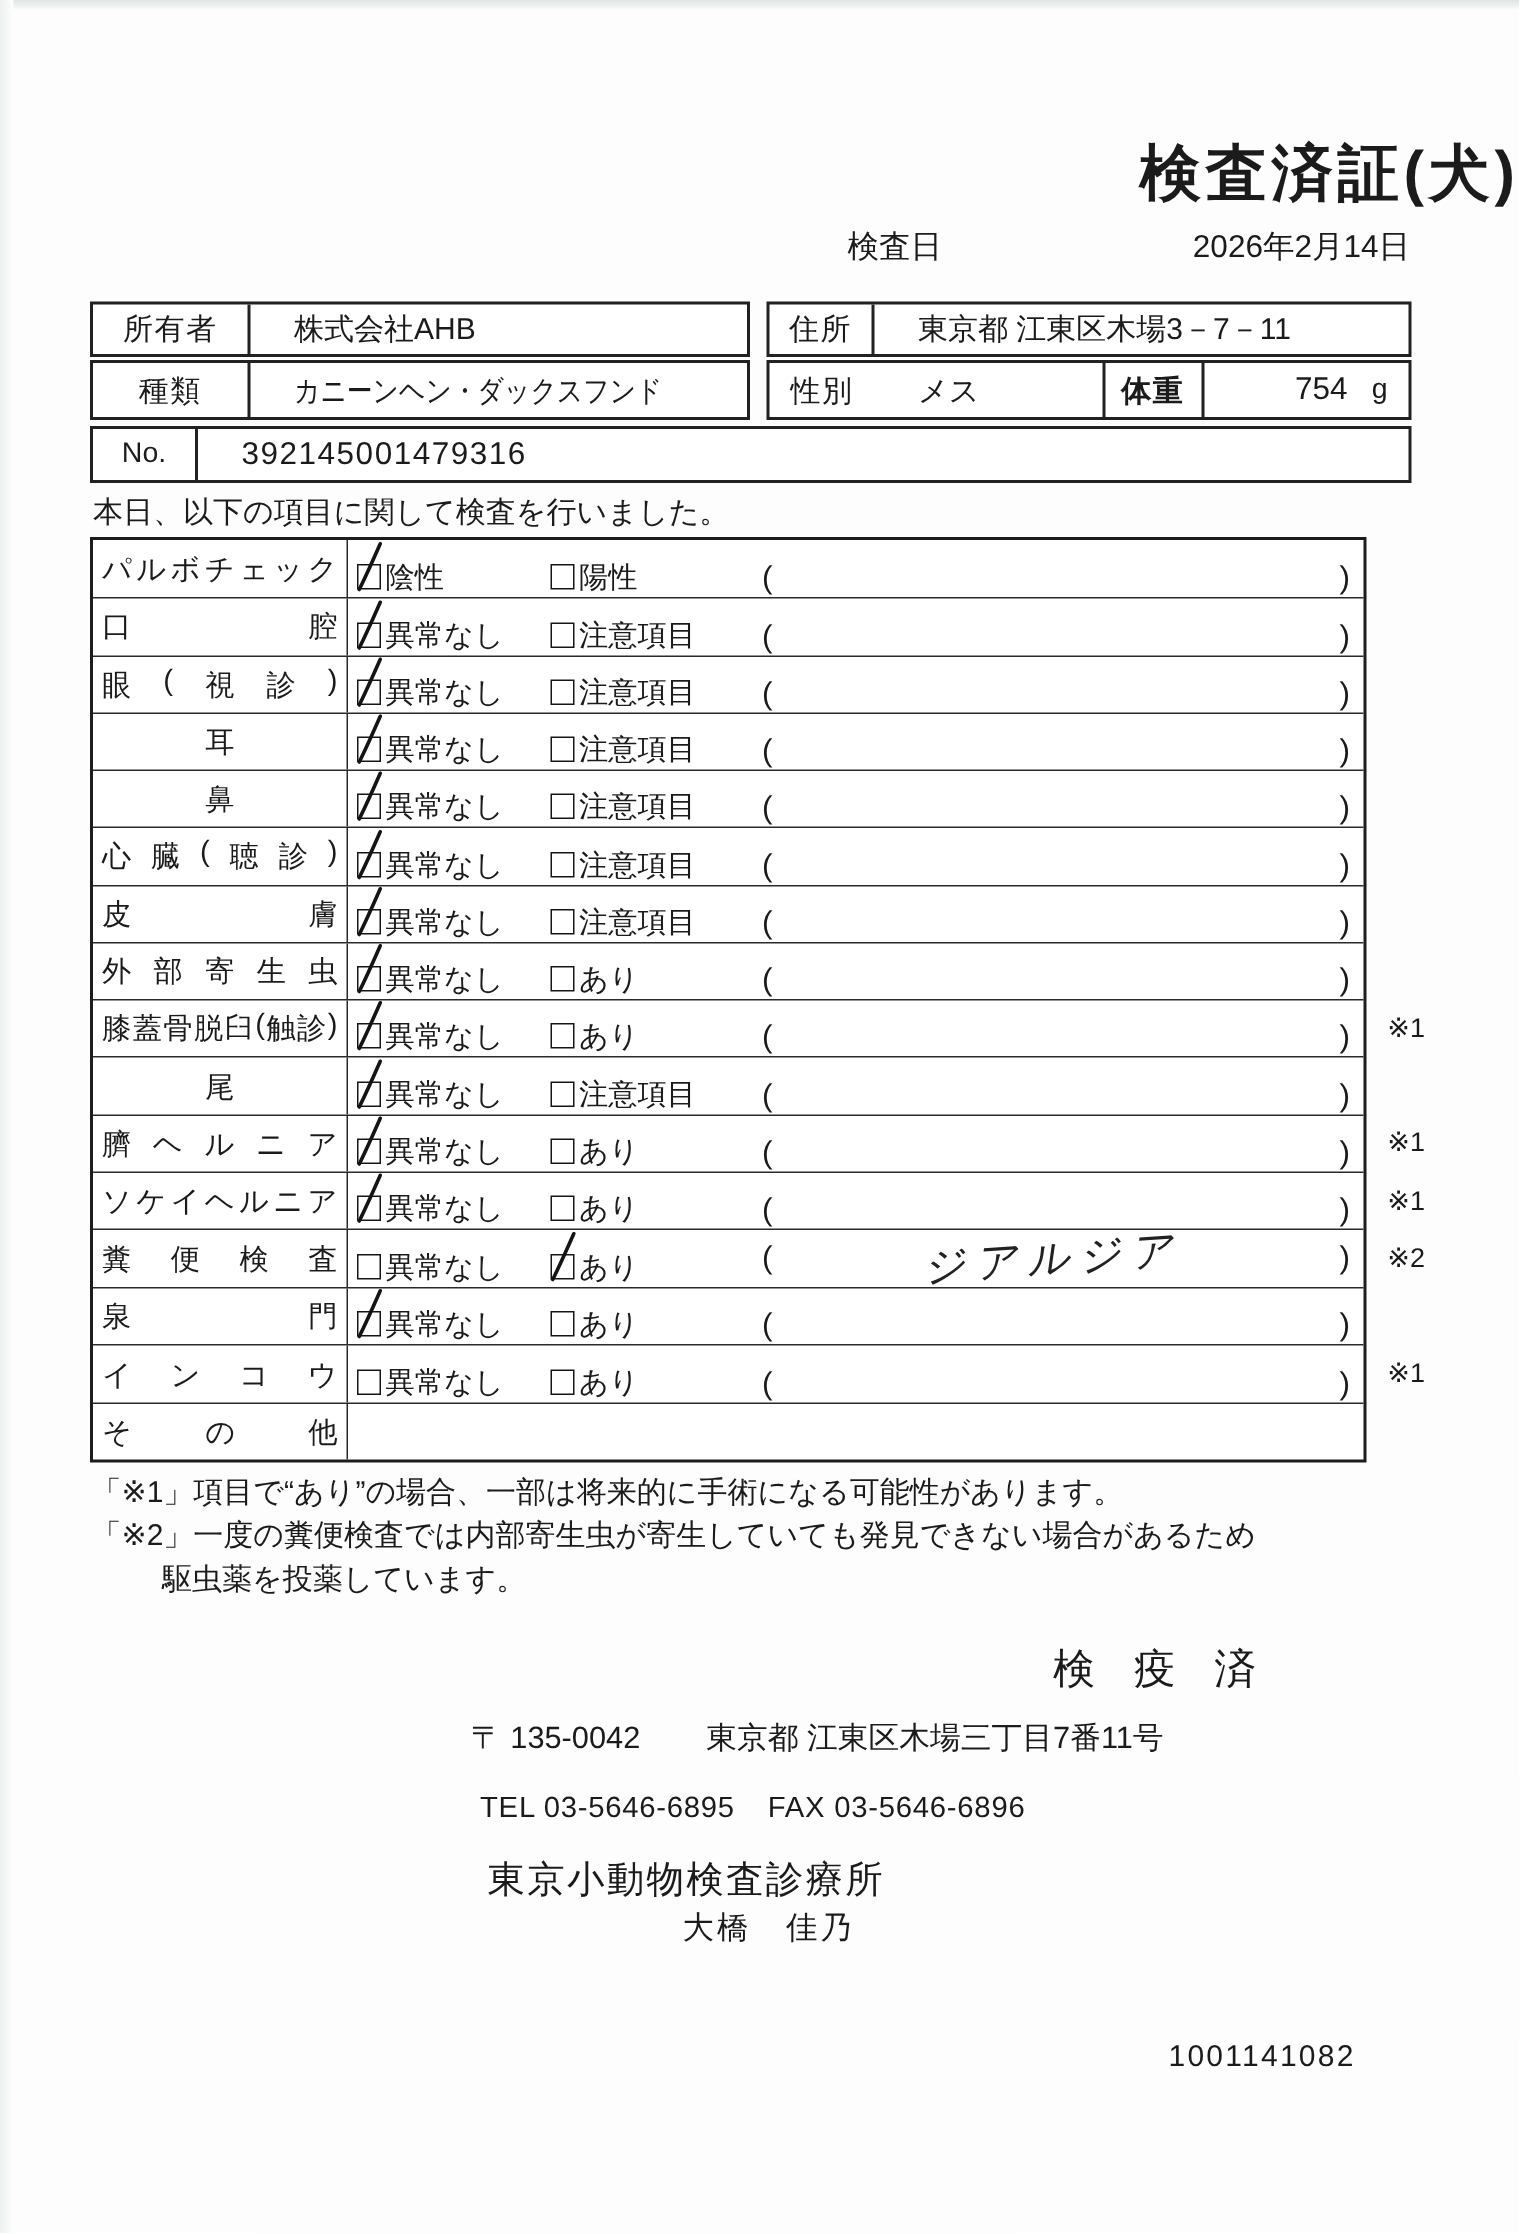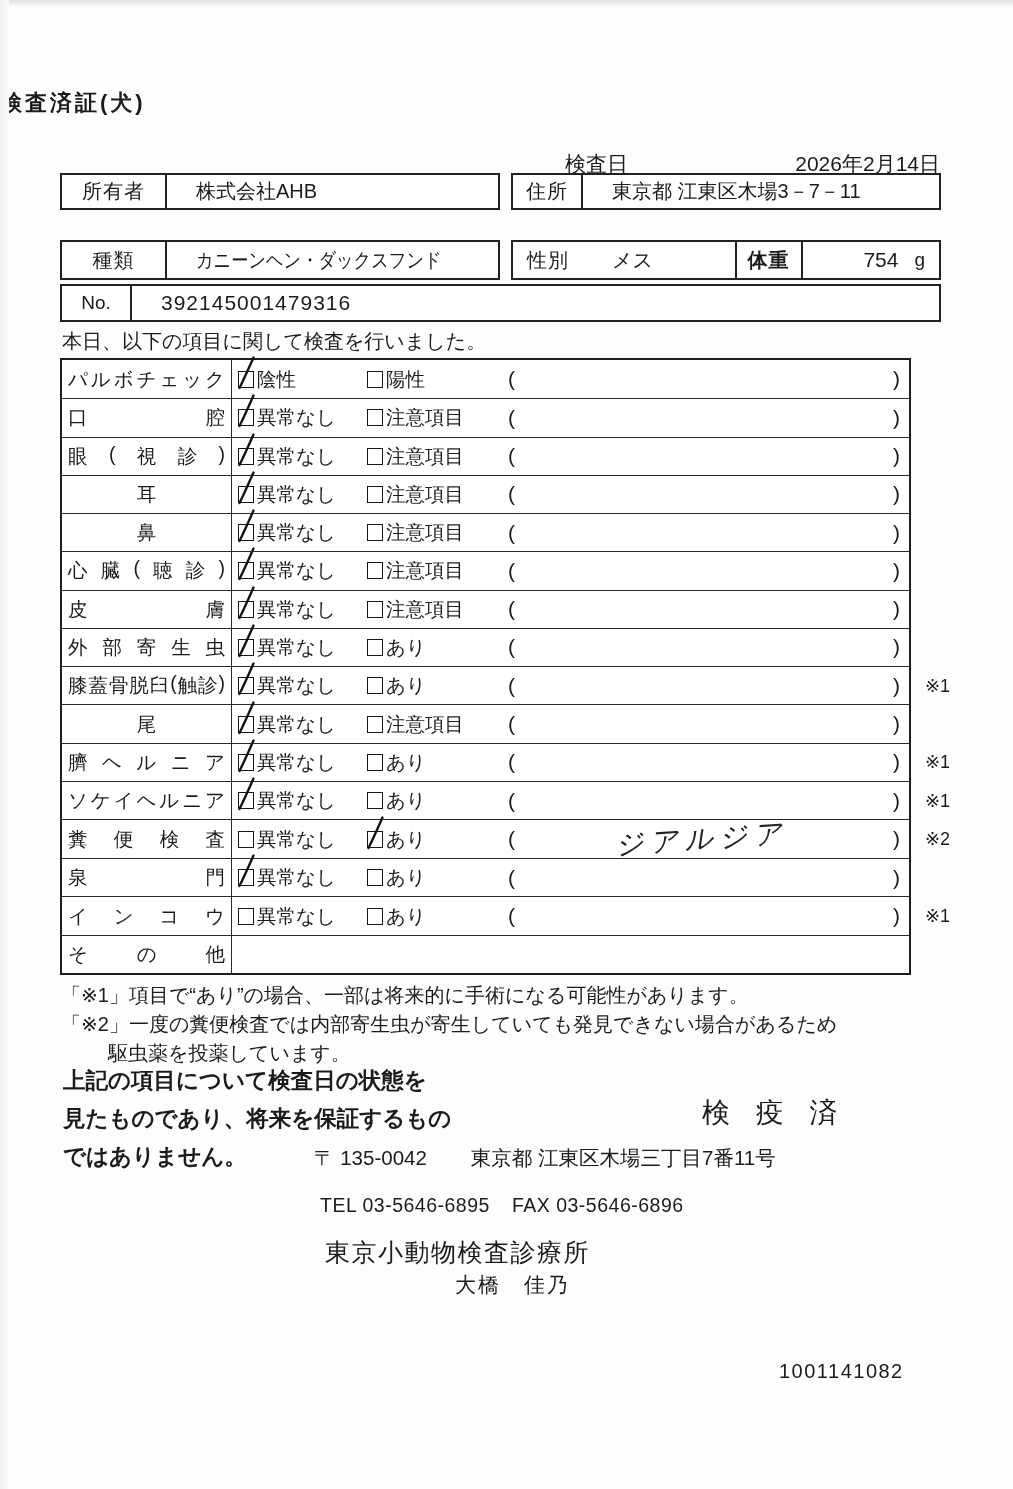--- a/index.html
+++ b/index.html
@@ -9,35 +9,35 @@
     background:#fdfdfd;
     font-family:"Liberation Sans","DejaVu Sans",sans-serif;
     color:#1b1b1b;
     overflow:hidden;
   }
   .page::before{content:"";position:absolute;top:0;left:0;right:0;height:7px;
     background:linear-gradient(#dfe4e4,#fdfdfd);pointer-events:none;}
   .page::after{content:"";position:absolute;top:0;bottom:0;left:0;width:9px;
     background:linear-gradient(90deg,#eef1f1,#fdfdfd);pointer-events:none;}
 
-  .title{position:absolute;top:88px;left:0;width:1013px;text-align:left;
-    font-size:22px;font-weight:600;letter-spacing:3px;}
+  .title{position:absolute;top:88px;left:0;width:1013px;text-align:right;
+    font-size:41px;font-weight:600;letter-spacing:3px;}
 
   .exam-date-row{position:absolute;top:150px;left:565px;width:375px;
     display:flex;justify-content:space-between;font-size:21px;font-weight:500;}
 
   
   .info-row{position:absolute;left:60px;width:881px;display:flex;gap:11px;}
   .box{border:2px solid #222;display:flex;align-items:center;box-sizing:border-box;background:#fff;}
   .cell-label{display:flex;align-items:center;justify-content:center;
     border-right:2px solid #222;height:100%;box-sizing:border-box;
     font-size:20px;font-weight:500;letter-spacing:1px;}
   .cell-value{display:flex;align-items:center;padding-left:9px;font-size:20px;
     font-weight:500;flex:1;height:100%;box-sizing:border-box;margin-left:20px;}
-  .owner-row{top:173px;height:37px;}
+  .owner-row{top:201px;height:37px;}
   .pet-row1{top:240px;height:40px;}
   .pet-row2{top:284px;height:38px;}
   .box-left{width:440px;height:100%;}
   .box-right{flex:1;height:100%;}
   .w105{width:105px;}
   .w70{width:70px;}
   .w68{width:68px;border-left:2px solid #222;border-right:2px solid #222;font-weight:bold;}
   .sexval{width:96px;border-right:0;}
   .weight-value{flex:1;display:flex;align-items:center;justify-content:flex-end;
     padding-right:14px;font-size:21px;}
@@ -51,21 +51,21 @@
   
   .exam-table{position:absolute;top:358px;left:60px;width:851px;height:617px;
     border:2px solid #1d1d1d;box-sizing:border-box;
     display:grid;grid-template-rows:repeat(16,1fr);background:#fff;}
   .exam-row{display:flex;align-items:stretch;position:relative;border-top:1.5px solid #2a2a2a;}
   .exam-row:first-child{border-top:0;}
   .item-name{width:170px;border-right:1.5px solid #2a2a2a;box-sizing:border-box;
     display:flex;align-items:center;padding:0 6px;font-size:19.5px;font-weight:500;}
   .item-name .spread{width:100%;display:flex;justify-content:space-between;}
   .item-name.center{justify-content:center;}
-  .item-result{flex:1;display:flex;align-items:center;padding-left:6px;
+  .item-result{flex:1;display:flex;align-items:flex-end;padding-left:6px;
     font-size:19.5px;font-weight:500;}
   .opt{display:flex;align-items:center;}
   .opt1{width:129px;}
   .opt2{width:141px;}
   .cb{width:14px;height:15px;border:1.8px solid #161616;display:inline-block;
     position:relative;margin-right:3px;flex:none;}
   .cb svg{position:absolute;left:-3px;bottom:-3px;overflow:visible;}
   .paren-area{flex:1;display:flex;align-items:center;padding-right:9px;}
   .paren{font-size:21px;font-weight:400;}
   .paren-content{flex:1;display:flex;align-items:center;justify-content:center;}
@@ -575,25 +575,20 @@
         <div class="item-result"></div>
       </div>
     </div>
 
   <div class="footnotes">
     <div>「※1」項目で“あり”の場合、一部は将来的に手術になる可能性があります。</div>
     <div>「※2」一度の糞便検査では内部寄生虫が寄生していても発見できない場合があるため</div>
     <div class="indent">駆虫薬を投薬しています。</div>
   </div>
 
-  <div class="disclaimer">
-    <div>上記の項目について検査日の状態を</div>
-    <div>見たものであり、将来を保証するもの</div>
-    <div>ではありません。</div>
-  </div>
 
   <div class="stamp">検 疫 済</div>
 
   <div class="postal-line">
     <span>〒 135-0042</span>
     <span>東京都 江東区木場三丁目7番11号</span>
   </div>
 
   <div class="tel-line">
     <span>TEL 03-5646-6895</span>

